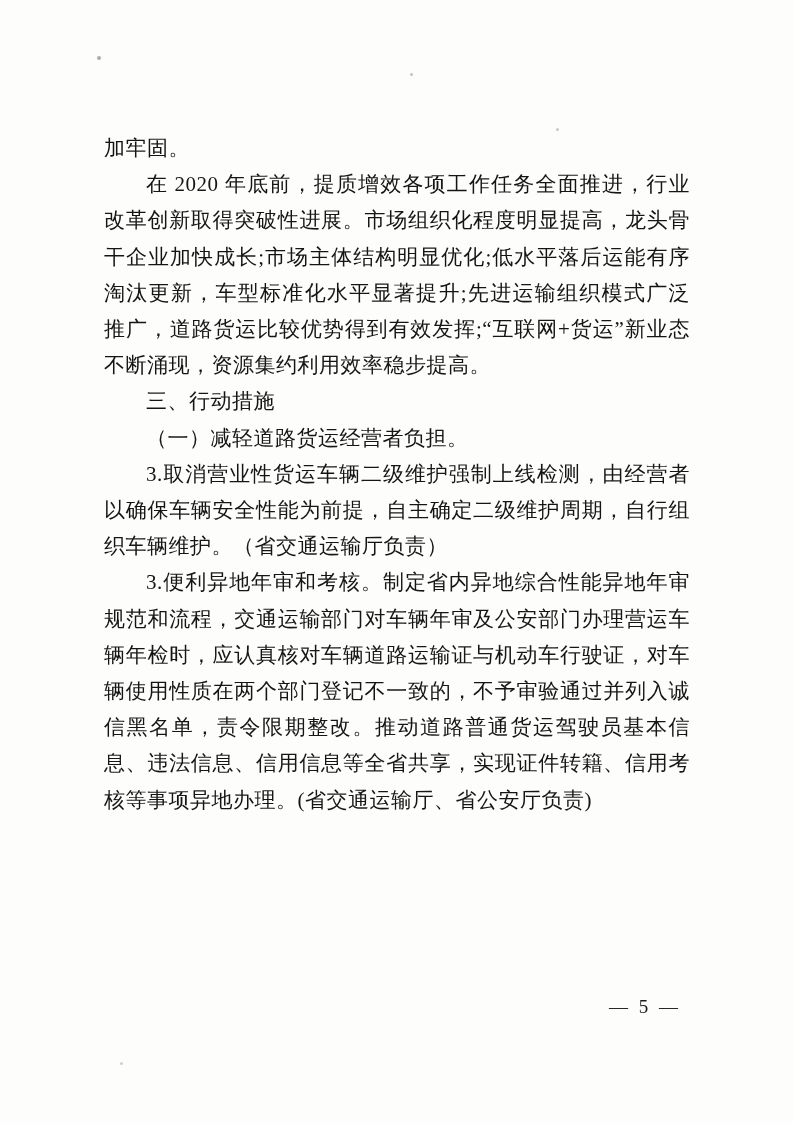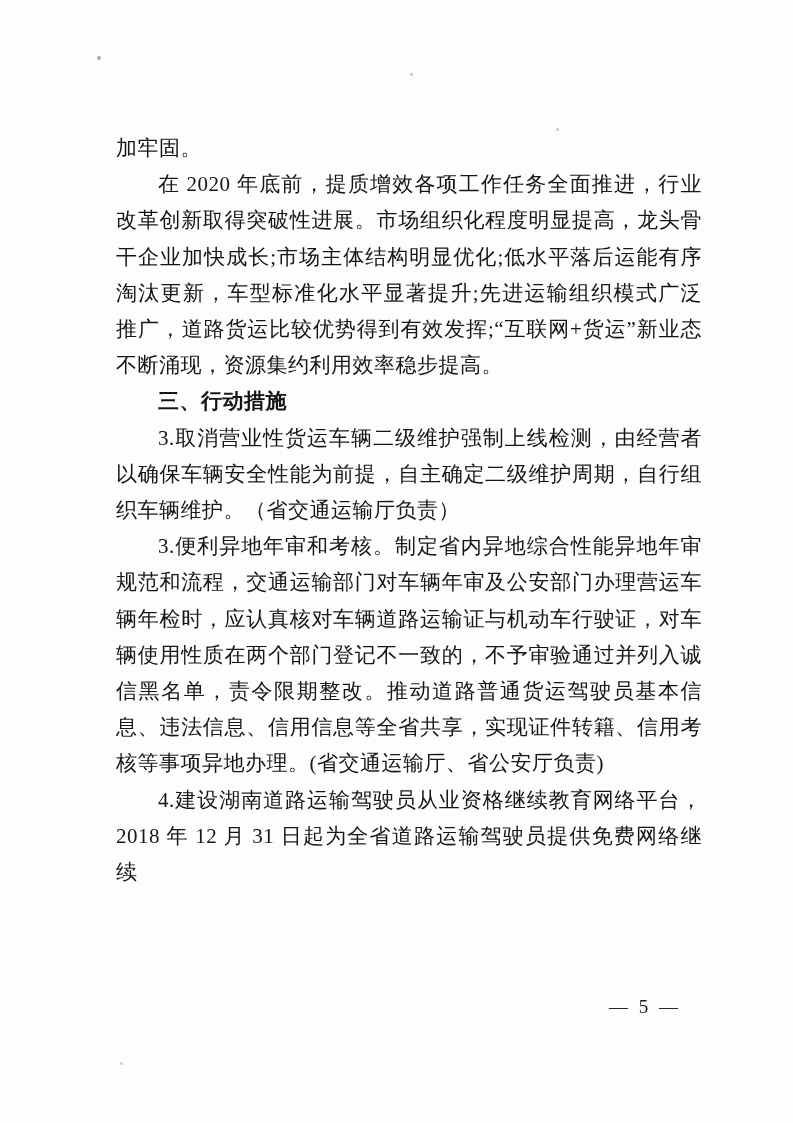--- a/index.html
+++ b/index.html
@@ -13,37 +13,37 @@
     height: 1123px;
     margin: 0 auto;
     background: #fdfdfc;
     font-family: "Liberation Serif", "DejaVu Serif", serif;
     color: #151515;
     overflow: hidden;
     box-sizing: border-box;
   }
   .content {
     position: absolute;
-    left: 116px;
+    left: 104px;
     top: 130px;
     width: 586px;
     font-size: 21px;
     line-height: 36.2px;
     text-align: justify;
     letter-spacing: 0.5px;
   }
   .content p {
     margin: 0;
     padding: 0;
   }
   .indent {
     text-indent: 2em;
   }
   .bold {
-    font-weight: bold;
+    font-weight: normal;
   }
   .page-number {
     position: absolute;
     right: 112px;
     top: 996px;
     font-size: 19px;
     letter-spacing: 3px;
     color: #1a1a1a;
   }
   .speck {
@@ -67,24 +67,24 @@
   <div class="speck speck-3"></div>
   <div class="speck speck-4"></div>
 
   <div class="content">
     <p>加牢固。</p>
 
     <p class="indent">在 2020 年底前，提质增效各项工作任务全面推进，行业改革创新取得突破性进展。市场组织化程度明显提高，龙头骨干企业加快成长;市场主体结构明显优化;低水平落后运能有序淘汰更新，车型标准化水平显著提升;先进运输组织模式广泛推广，道路货运比较优势得到有效发挥;“互联网+货运”新业态不断涌现，资源集约利用效率稳步提高。</p>
 
     <p class="indent bold">三、行动措施</p>
 
+    <p class="indent bold">（一）减轻道路货运经营者负担。</p>
 
 
     <p class="indent">3.取消营业性货运车辆二级维护强制上线检测，由经营者以确保车辆安全性能为前提，自主确定二级维护周期，自行组织车辆维护。（省交通运输厅负责）</p>
 
     <p class="indent">3.便利异地年审和考核。制定省内异地综合性能异地年审规范和流程，交通运输部门对车辆年审及公安部门办理营运车辆年检时，应认真核对车辆道路运输证与机动车行驶证，对车辆使用性质在两个部门登记不一致的，不予审验通过并列入诚信黑名单，责令限期整改。推动道路普通货运驾驶员基本信息、违法信息、信用信息等全省共享，实现证件转籍、信用考核等事项异地办理。(省交通运输厅、省公安厅负责)</p>
 
-    <p class="indent">4.建设湖南道路运输驾驶员从业资格继续教育网络平台，2018 年 12 月 31 日起为全省道路运输驾驶员提供免费网络继续</p>
   </div>
 
   <div class="page-number">— 5 —</div>
 
 </div>
 
 </body></html>

